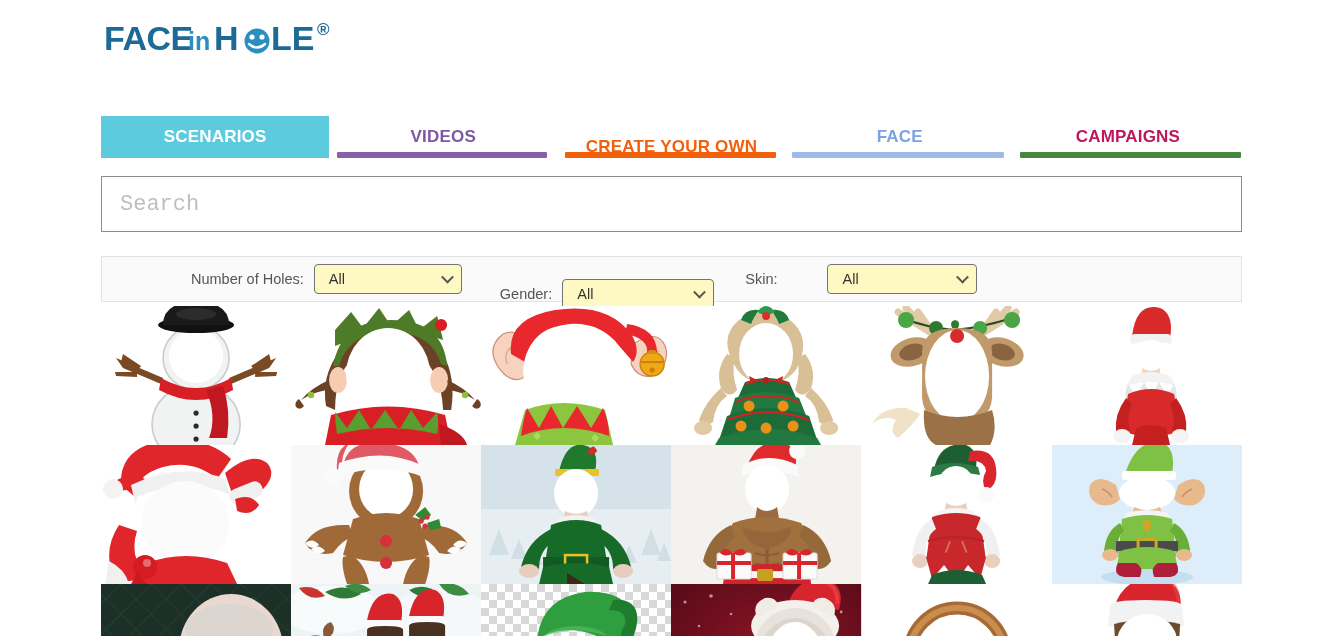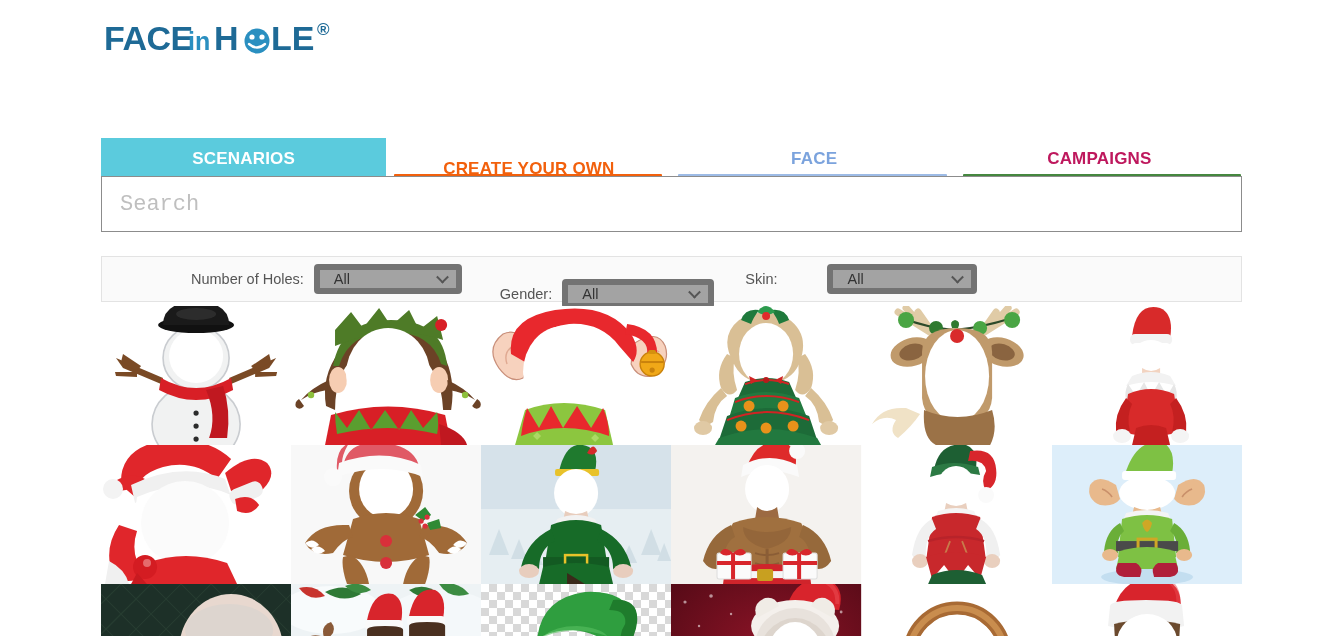--- a/index.html
+++ b/index.html
@@ -9,21 +9,21 @@
     font-family: "Liberation Sans", sans-serif;
     overflow: hidden;
   }
   .page { position: relative; width: 1343px; height: 636px; background:#fff; }
 
   
   .logo-wrap { position:absolute; left:104px; top:18px; height:44px; display:flex; align-items:center; }
   .logo-svg { display:block; }
 
   
-  .nav { position:absolute; left:101px; top:138px; width:1141px; height:42px; display:flex; }
+  .nav { position:absolute; left:101px; top:116px; width:1141px; height:42px; display:flex; }
   .tab {
     flex:1 1 0; position:relative; height:42px;
     display:flex; align-items:center; justify-content:center;
     cursor:pointer; user-select:none;
   }
   .tab-label {
     font-size:17px; font-weight:bold; letter-spacing:0.2px;
     font-family:"Liberation Sans", sans-serif; white-space:nowrap;
   }
   .tab.active { background:#5bcbdd; }
@@ -60,22 +60,22 @@
     display:flex; align-items:center;
   }
   .filter-group { display:flex; align-items:center; }
   .filter-label {
     font-size:14.5px; color:#555; margin-right:10px; white-space:nowrap;
   }
   .g-holes  { margin-left:89px; }
   .g-gender { margin-left:38px;margin-top:29px; }
   .g-skin   { margin-left:31px;gap:40px; }
   .sel {
-    position:relative; height:30px; background:#a3a3a3;
-    border:6px solid #737373; border-radius:4px;
+    position:relative; height:30px; background:#fef9c3;
+    border:1px solid #737373; border-radius:4px;
     display:flex; align-items:center; padding:0 26px 0 14px;
     font-size:14.5px; color:#333; cursor:pointer;
   }
   .sel.w-holes  { width:148px; }
   .sel.w-gender { width:152px; }
   .sel.w-skin   { width:150px; }
   .sel .caret {
     position:absolute; right:9px; top:50%; width:9px; height:9px;
     border-right:2px solid #555; border-bottom:2px solid #555;
     transform:translateY(-70%) rotate(45deg);
@@ -121,20 +121,24 @@
       <path d="M145 26 Q153 33 161 26" stroke="#ffffff" stroke-width="2.4" fill="none" stroke-linecap="round"></path>
       <text x="167" y="32" font-family="Liberation Sans, sans-serif" font-size="34" font-weight="bold" fill="#1e6a96">LE</text>
       <text x="213" y="17" font-family="Liberation Sans, sans-serif" font-size="17" font-weight="bold" fill="#1e6a96">®</text>
     </svg>
   </div>
 
   <nav class="nav">
     <div class="tab active">
       <span class="tab-label">SCENARIOS</span>
 
+    </div>
+    <div class="tab t-videos">
+      <span class="tab-label">VIDEOS</span>
+      <span class="underline"></span>
     </div>
     <div class="tab t-create">
       <span class="tab-label">CREATE YOUR OWN</span>
       <span class="underline"></span>
     </div>
     <div class="tab t-apps">
       <span class="tab-label">FACE</span>
       <span class="underline"></span>
     </div>
     <div class="tab t-camp">

